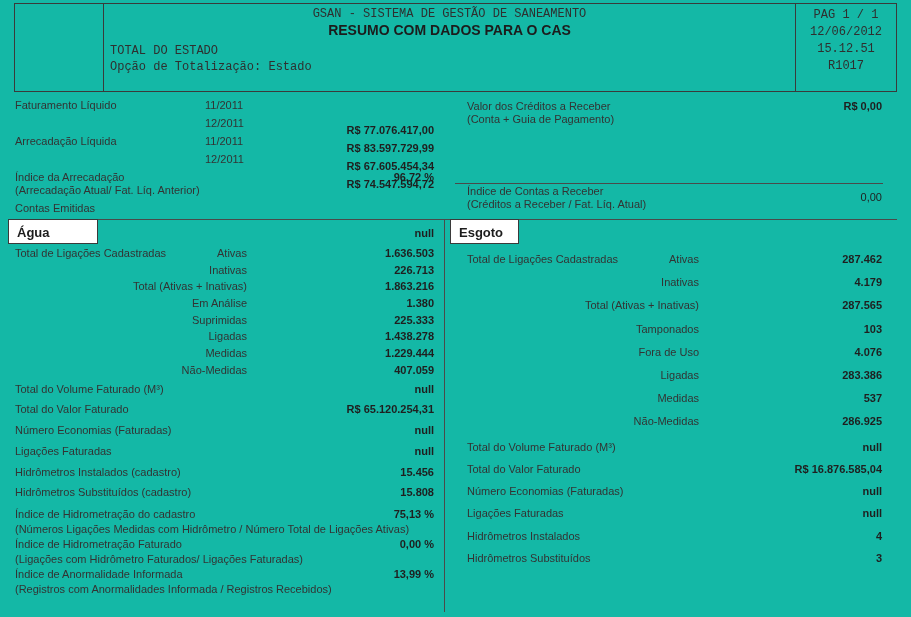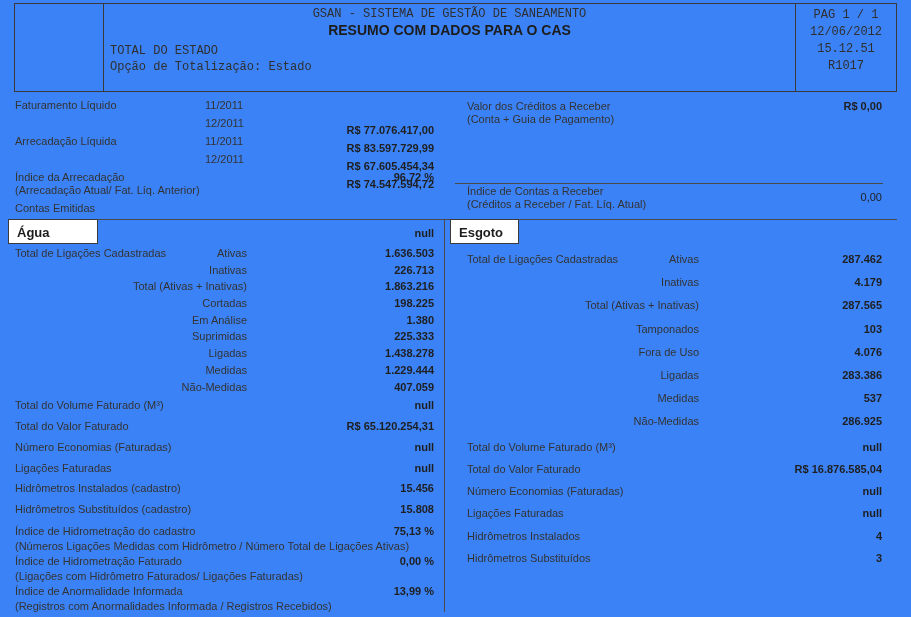--- a/index.html
+++ b/index.html
@@ -1,16 +1,16 @@
 <!DOCTYPE html>
 <html><head>
 <meta charset="utf-8">
 <style>
   html,body{margin:0;padding:0;background:#fff;}
-  .page{position:relative;width:911px;height:617px;background:#3b82f6;overflow:hidden;
+  .page{position:relative;width:911px;height:617px;background:#14b8a6;overflow:hidden;
         font-family:"Liberation Sans",sans-serif;font-size:11px;color:#333;}
   .mono{font-family:"Liberation Mono","DejaVu Sans Mono",monospace;}
 
   
   .hdr{position:absolute;left:14px;top:3px;width:881px;height:87px;border:1px solid #3a3a3a;display:flex;}
   .hdr-logo{width:88px;border-right:1px solid #3a3a3a;}
   .hdr-center{flex:1;position:relative;padding:2px 6px 0 6px;}
   .sys-title{text-align:center;font-size:12px;margin-top:1px;color:#2f2f2f;}
   .rep-title{text-align:center;font-weight:bold;font-size:14px;margin-top:1px;color:#1c1c1c;}
   .hdr-lines{font-size:12px;margin-top:5px;line-height:16px;color:#2f2f2f;}
@@ -151,25 +151,20 @@
         <span class="mid">Inativas</span>
         <span class="val">226.713</span>
       </div>
         <div class="trio">
         <span class="lbl"></span>
         <span class="mid">Total (Ativas + Inativas)</span>
         <span class="val">1.863.216</span>
       </div>
         <div class="trio">
         <span class="lbl"></span>
-        <span class="mid">Cortadas</span>
-        <span class="val">198.225</span>
-      </div>
-        <div class="trio">
-        <span class="lbl"></span>
         <span class="mid">Em Análise</span>
         <span class="val">1.380</span>
       </div>
         <div class="trio">
         <span class="lbl"></span>
         <span class="mid">Suprimidas</span>
         <span class="val">225.333</span>
       </div>
         <div class="trio">
         <span class="lbl"></span>

